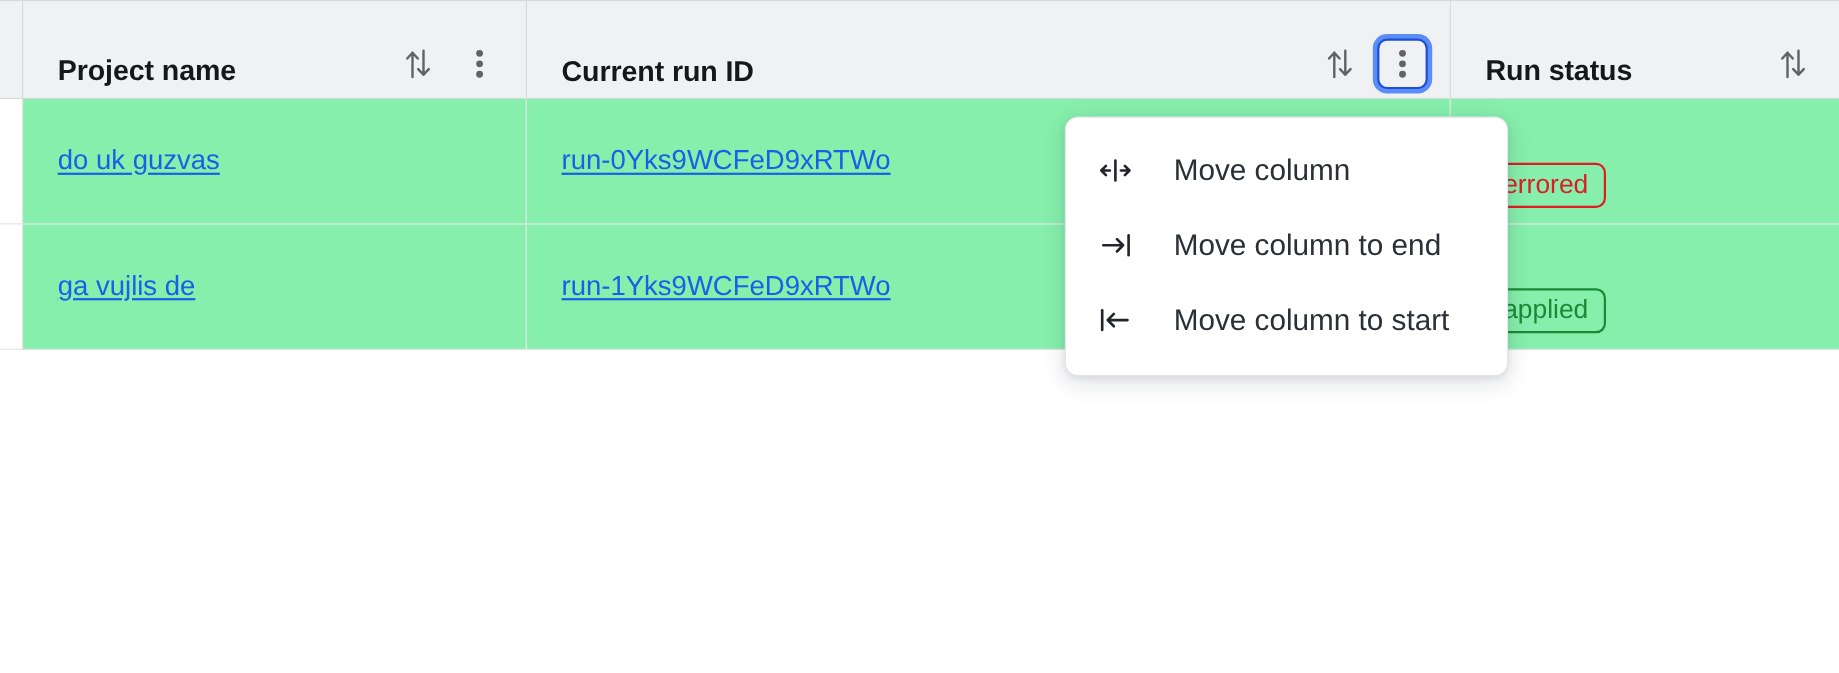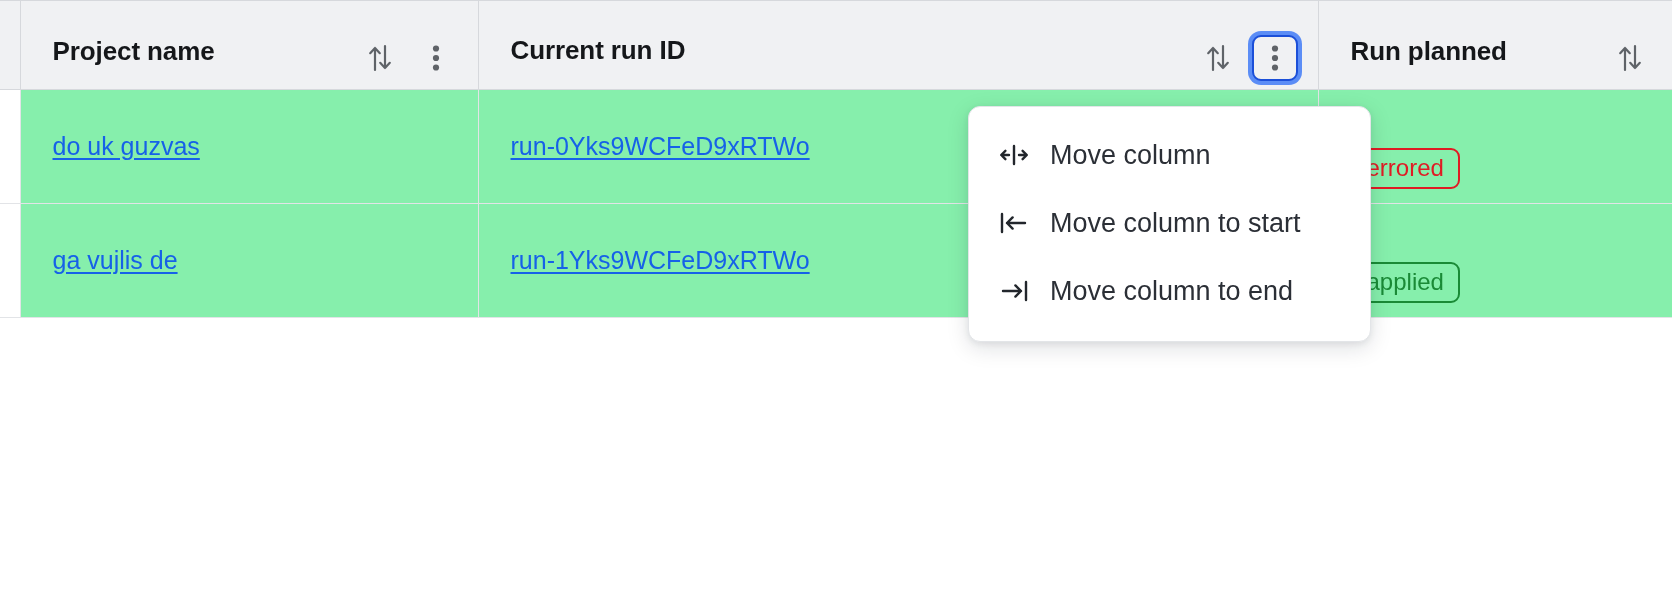--- a/index.html
+++ b/index.html
@@ -36,21 +36,21 @@
   th.spacer-head {
     background: #f0f1f3;
     border-top: 1px solid #d6d8dc;
     border-bottom: 1px solid #d6d8dc;
     border-right: 1px solid #d6d8dc;
     padding: 0;
   }
 
   .head-inner {
     display: flex;
-    align-items: flex-start;
+    align-items: flex-end;
     justify-content: space-between;
     gap: 10px;
     width: 100%;
     margin-top: 25px;
   }
   .head-title {
     font-size: 26px;
     font-weight: bold;
     color: #15171a;
     letter-spacing: -0.1px;
@@ -138,21 +138,21 @@
     border: 1px solid #e3e5e8;
     border-radius: 12px;
     box-shadow: 0 6px 22px rgba(16,22,36,0.13), 0 2px 6px rgba(16,22,36,0.07);
     padding: 14px 0 16px;
     box-sizing: border-box;
     z-index: 40;
   }
   .menu-item {
     display: flex;
     align-items: center;
-    gap: 21px;
+    gap: 38px;
     height: 68px;
     padding: 0 28px 0 30px;
     cursor: pointer;
     box-sizing: border-box;
   }
   .menu-icon {
     width: 30px;
     display: flex;
     align-items: center;
     justify-content: center;
@@ -217,21 +217,21 @@
                   <circle cx="4" cy="14" r="3.1" fill="#5f6368"></circle>
                   <circle cx="4" cy="23.5" r="3.1" fill="#5f6368"></circle>
                 </svg>
               </button>
             </span>
           </div>
         </th>
 
         <th class="col-head">
           <div class="head-inner">
-            <span class="head-title">Run planned</span>
+            <span class="head-title">Run status</span>
             <span class="head-tools">
               <button class="icon-btn" aria-label="sort">
                 <svg width="26" height="30" viewBox="0 0 26 30" fill="none">
                   <path d="M8 27 V5 M8 5 L3.2 10.2 M8 5 L12.8 10.2" stroke="#5f6368" stroke-width="2.2" stroke-linecap="round" stroke-linejoin="round"></path>
                   <path d="M18 3 V25 M18 25 L13.2 19.8 M18 25 L22.8 19.8" stroke="#5f6368" stroke-width="2.2" stroke-linecap="round" stroke-linejoin="round"></path>
                 </svg>
               </button>
             </span>
           </div>
         </th>
@@ -273,30 +273,30 @@
           <path d="M15 2 V20" stroke="#22262c" stroke-width="2.4" stroke-linecap="round"></path>
           <path d="M10 11 H2.5 M6.4 6.8 L2.2 11 L6.4 15.2" stroke="#22262c" stroke-width="2.4" stroke-linecap="round" stroke-linejoin="round"></path>
           <path d="M20 11 H27.5 M23.6 6.8 L27.8 11 L23.6 15.2" stroke="#22262c" stroke-width="2.4" stroke-linecap="round" stroke-linejoin="round"></path>
         </svg>
       </span>
       <span class="menu-label">Move column</span>
     </div>
     <div class="menu-item">
       <span class="menu-icon">
         <svg width="30" height="22" viewBox="0 0 30 22" fill="none">
+          <path d="M27 2 V20" stroke="#22262c" stroke-width="2.4" stroke-linecap="round"></path>
+          <path d="M4 11 H22 M16.4 5.4 L22 11 L16.4 16.6" stroke="#22262c" stroke-width="2.4" stroke-linecap="round" stroke-linejoin="round"></path>
+        </svg>
+      </span>
+      <span class="menu-label">Move column to end</span>
+    </div>
+    <div class="menu-item">
+      <span class="menu-icon">
+        <svg width="30" height="22" viewBox="0 0 30 22" fill="none">
           <path d="M3 2 V20" stroke="#22262c" stroke-width="2.4" stroke-linecap="round"></path>
           <path d="M26 11 H8 M13.6 5.4 L8 11 L13.6 16.6" stroke="#22262c" stroke-width="2.4" stroke-linecap="round" stroke-linejoin="round"></path>
         </svg>
       </span>
       <span class="menu-label">Move column to start</span>
     </div>
-    <div class="menu-item">
-      <span class="menu-icon">
-        <svg width="30" height="22" viewBox="0 0 30 22" fill="none">
-          <path d="M27 2 V20" stroke="#22262c" stroke-width="2.4" stroke-linecap="round"></path>
-          <path d="M4 11 H22 M16.4 5.4 L22 11 L16.4 16.6" stroke="#22262c" stroke-width="2.4" stroke-linecap="round" stroke-linejoin="round"></path>
-        </svg>
-      </span>
-      <span class="menu-label">Move column to end</span>
-    </div>
   </div>
 
 </div>
 
 </body></html>

